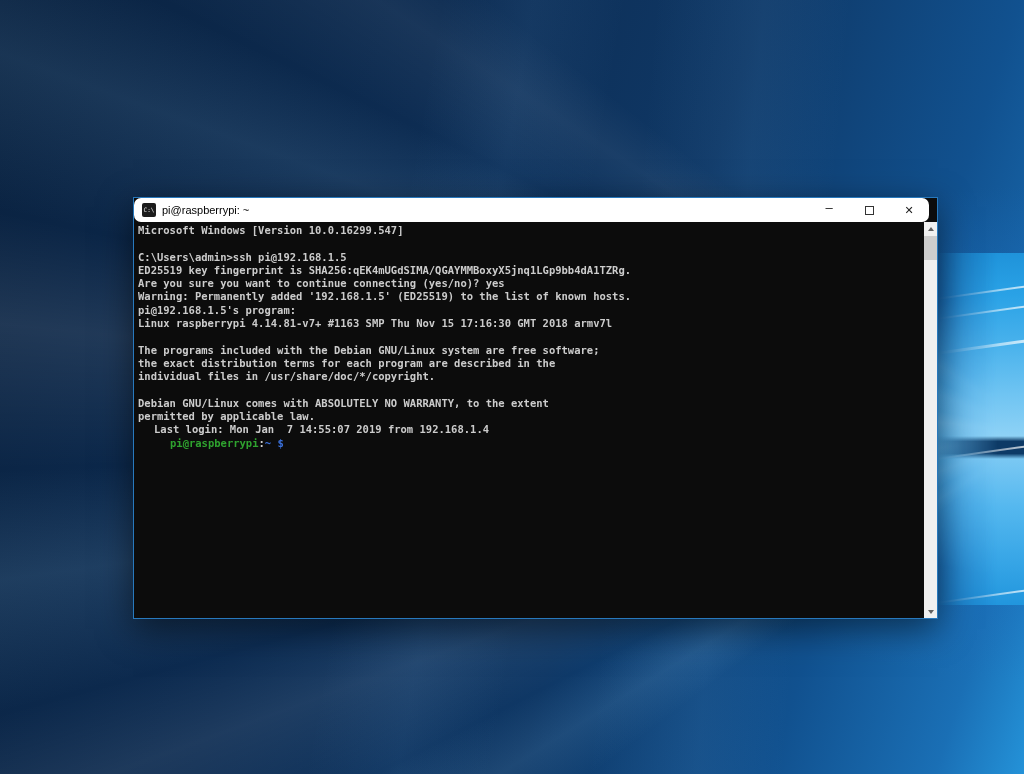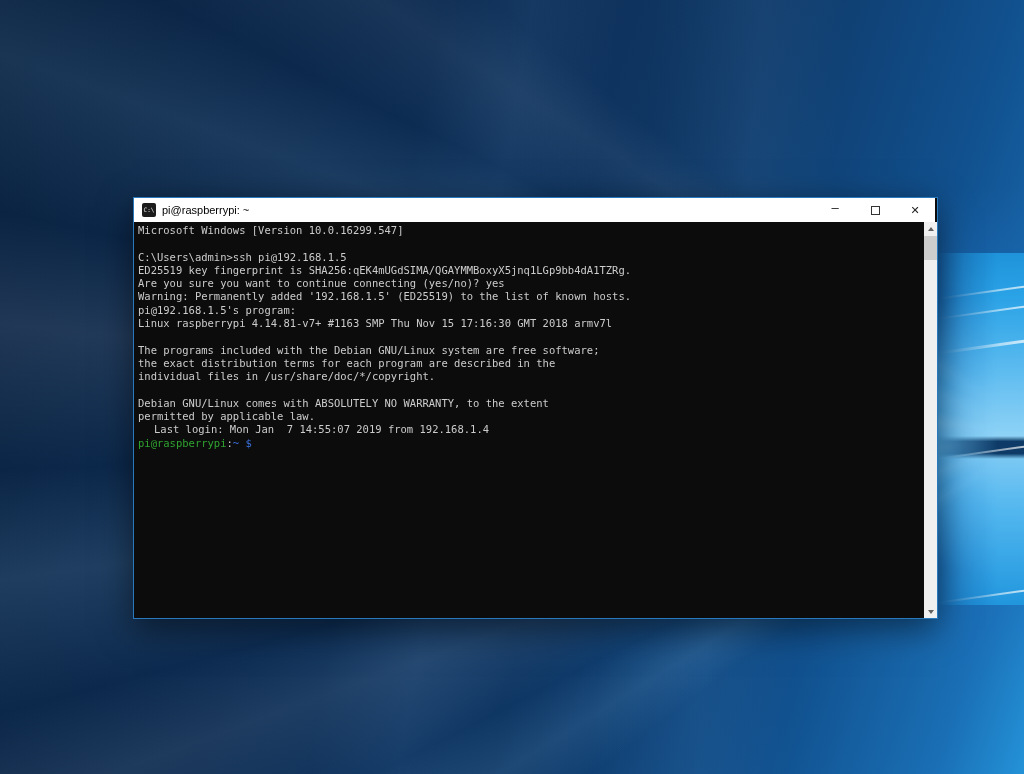--- a/index.html
+++ b/index.html
@@ -49,22 +49,22 @@
   .sl5 { top:342px; height:2px; }
 
   
   .window {
     position:absolute; left:133px; top:197px; width:805px; height:422px;
     border:1px solid #2879bd;
     box-shadow:0 10px 32px rgba(0,0,0,0.5);
     background:#0c0c0c;
   }
   .titlebar {
-    position:absolute; left:0; top:0; right:2px; height:24px;
-    background:#ffffff; display:flex; align-items:center;
+    position:absolute; left:0; top:0; right:8px; height:24px;
+    background:#ffffff; display:flex; align-items:center;border-radius:7px;
   }
   .app-icon {
     width:14px; height:14px; margin:0 6px 0 8px;
     background:#1c1c1c; border-radius:2px;
     color:#e8e8e8; font-family:"DejaVu Sans Mono", monospace;
     font-size:6px; line-height:14px; text-align:center;
     flex:0 0 auto;
   }
   .title-text {
     font-size:11px; color:#000; flex:1 1 auto;
@@ -72,21 +72,21 @@
   }
   .titlebar-controls { display:flex; height:24px; flex:0 0 auto; }
   .tb-btn {
     width:40px; height:24px; display:flex; align-items:center; justify-content:center;
     color:#222; font-size:11px; cursor:default;
   }
   .glyph-min { font-size:13px; line-height:10px; margin-top:-4px; }
   .glyph-max { width:9px; height:9px; border:1px solid #333; display:block; }
 
   
-  .client { position:absolute; left:0; top:24px; right:0; bottom:0; }
+  .client { position:absolute; left:0; top:24px; right:0; bottom:0;font-weight:bold; }
   .terminal {
     position:absolute; left:0; top:0; bottom:0; right:13px;
     background:#0c0c0c; padding:2px 0 0 4px; overflow:hidden;
   }
   .term-line {
     font-family:"DejaVu Sans Mono","Liberation Mono", monospace;
     font-size:10.5px; height:13.3px; line-height:13.3px;
     white-space:pre; color:#cccccc; overflow:visible;
   }
 
@@ -147,21 +147,21 @@
         <div class="term-line"><span style="color: rgb(204, 204, 204);">pi@192.168.1.5's program:</span></div>
         <div class="term-line"><span style="color: rgb(204, 204, 204);">Linux raspberrypi 4.14.81-v7+ #1163 SMP Thu Nov 15 17:16:30 GMT 2018 armv7l</span></div>
         <div class="term-line"><span style="color: rgb(204, 204, 204);"></span></div>
         <div class="term-line"><span style="color: rgb(204, 204, 204);">The programs included with the Debian GNU/Linux system are free software;</span></div>
         <div class="term-line"><span style="color: rgb(204, 204, 204);">the exact distribution terms for each program are described in the</span></div>
         <div class="term-line"><span style="color: rgb(204, 204, 204);">individual files in /usr/share/doc/*/copyright.</span></div>
         <div class="term-line"><span style="color: rgb(204, 204, 204);"></span></div>
         <div class="term-line"><span style="color: rgb(204, 204, 204);">Debian GNU/Linux comes with ABSOLUTELY NO WARRANTY, to the extent</span></div>
         <div class="term-line"><span style="color: rgb(204, 204, 204);">permitted by applicable law.</span></div>
         <div class="term-line"><span style="color: rgb(204, 204, 204); margin-left: 16px;">Last login: Mon Jan  7 14:55:07 2019 from 192.168.1.4</span></div>
-        <div class="term-line"><span style="color: rgb(47, 163, 47);">pi@raspberrypi</span><span style="color: rgb(204, 204, 204);">:</span><span style="color: rgb(58, 111, 216);">~ $</span><span style="color: rgb(204, 204, 204);"> </span></div>
+        <div class="term-line"><span style="color: rgb(47, 163, 47); margin-left: 32px;">pi@raspberrypi</span><span style="color: rgb(204, 204, 204);">:</span><span style="color: rgb(58, 111, 216);">~ $</span><span style="color: rgb(204, 204, 204);"> </span></div>
       </div>
     <div class="scrollbar" style="background: rgb(240, 240, 240);">
       <div class="sb-arrow sb-up">
         <span class="tri-up"></span>
       </div>
       <div class="sb-thumb" style="background: rgb(205, 205, 205);"></div>
       <div class="sb-arrow sb-down">
         <span class="tri-down"></span>
       </div>
     </div>

